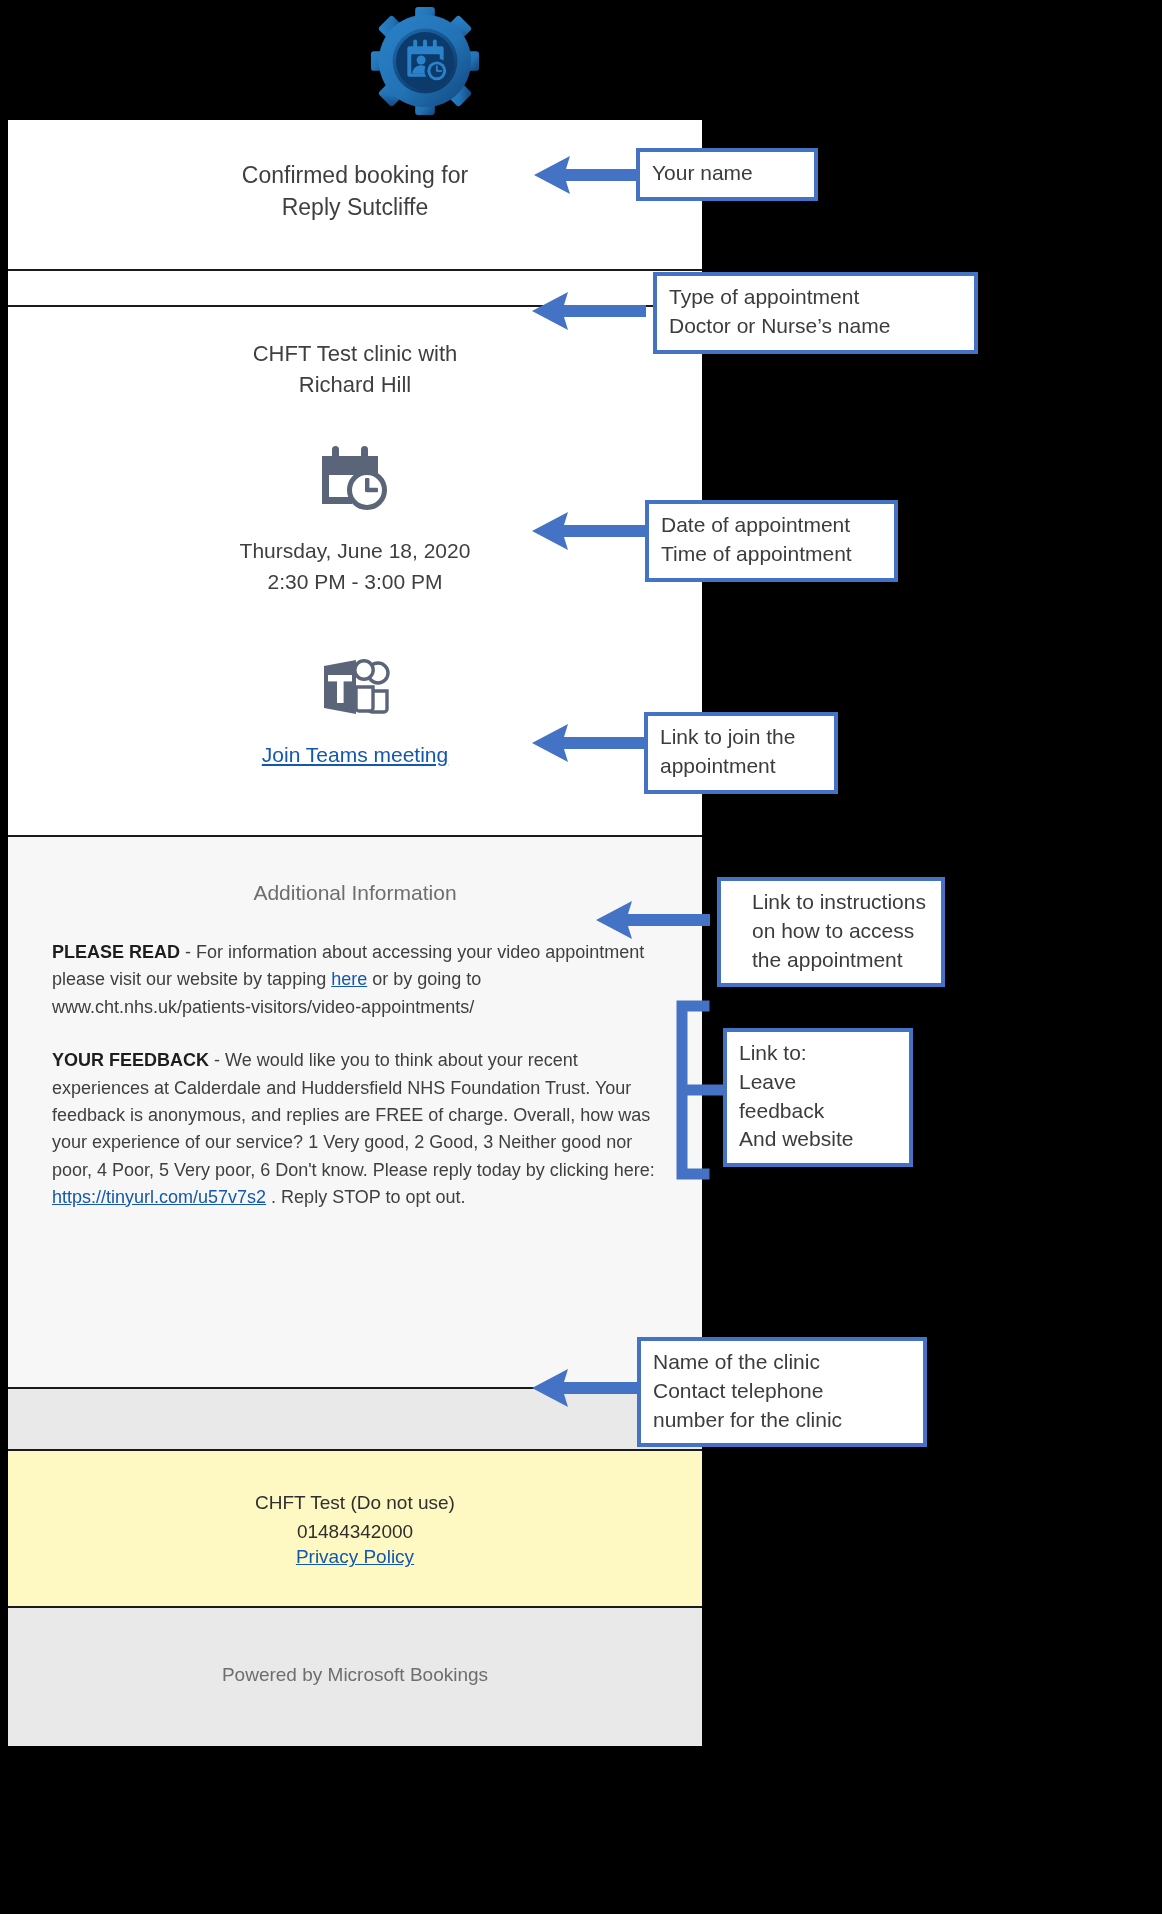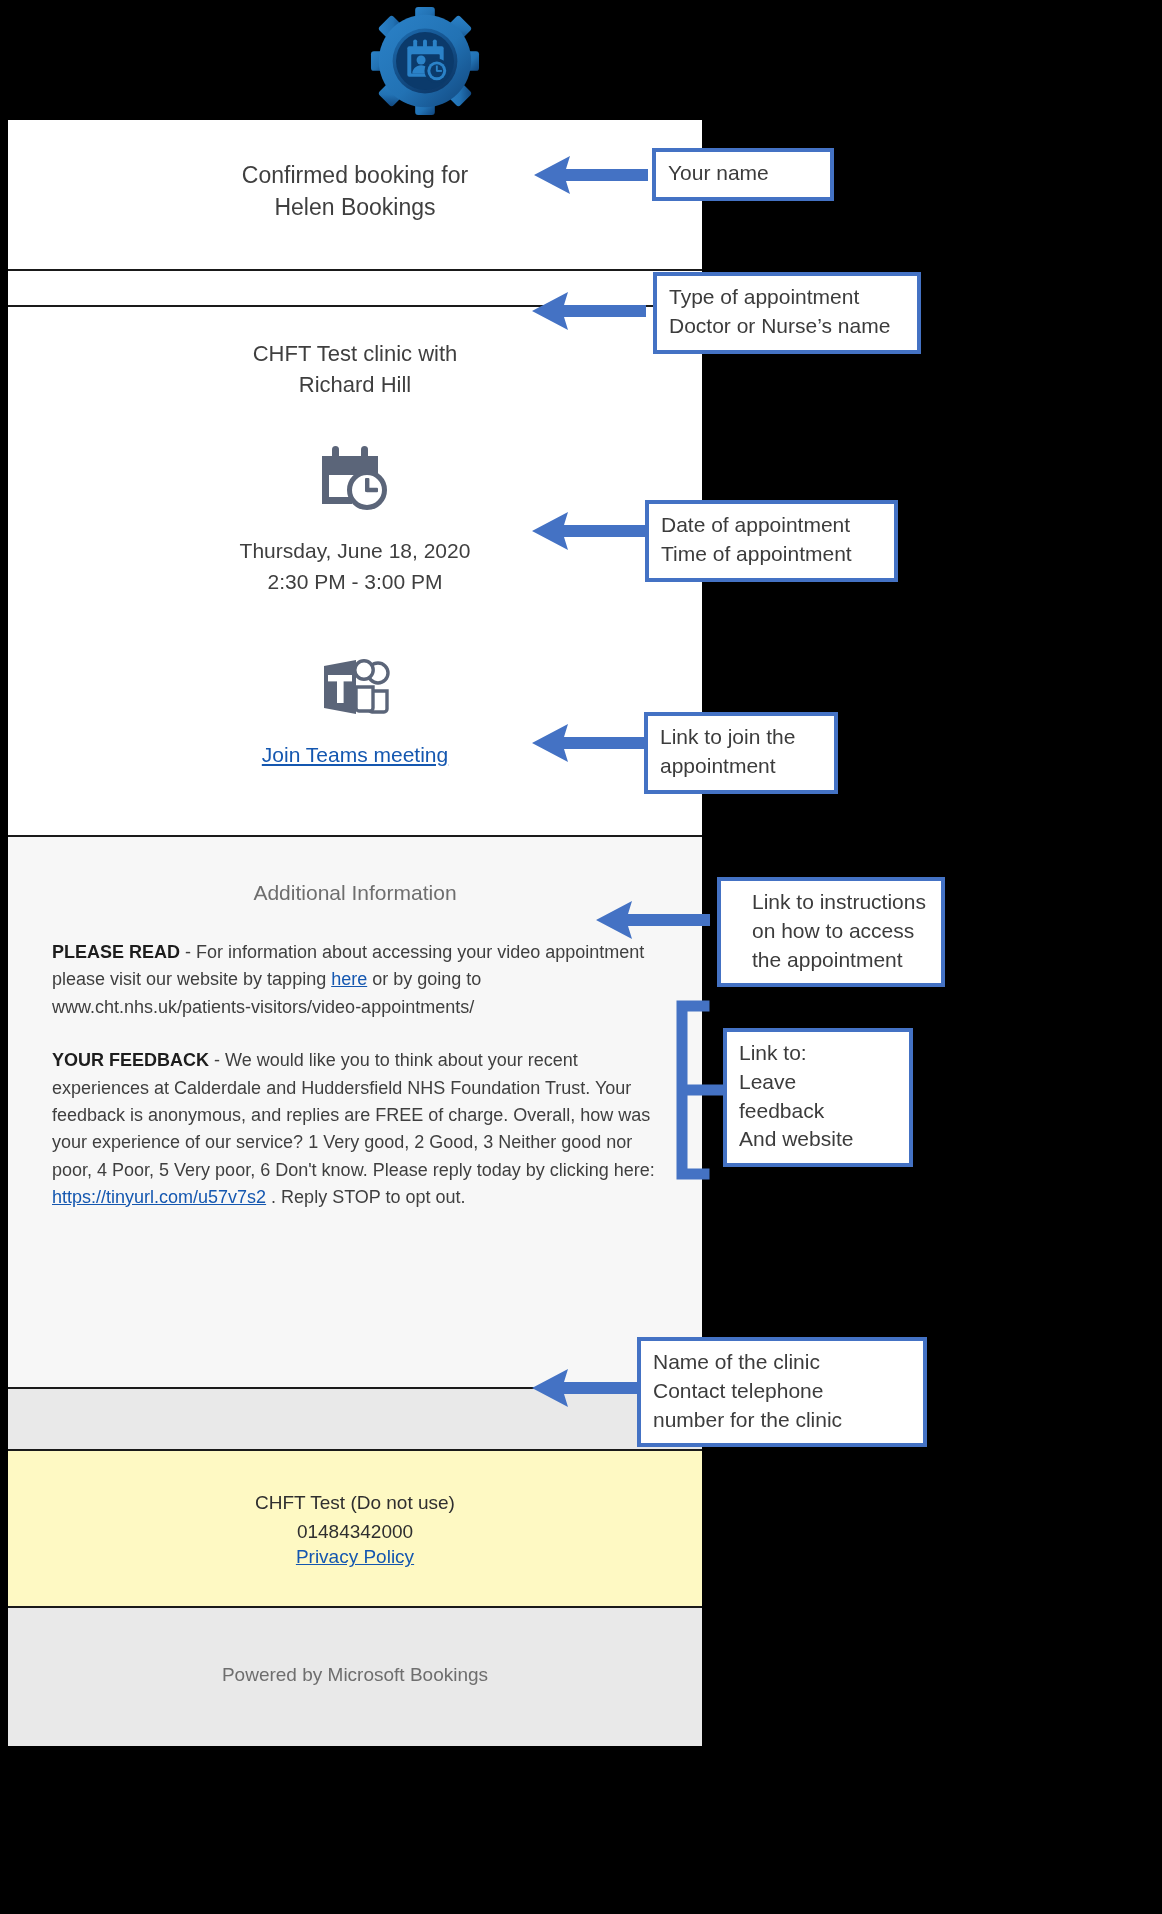--- a/index.html
+++ b/index.html
@@ -190,21 +190,21 @@
     <circle cx="76" cy="66" r="6.6" fill="#0b3a6b"></circle>
     <rect x="75.1" y="60.6" width="1.9" height="6" fill="#2b82c8"></rect>
     <rect x="75.8" y="65.2" width="5.4" height="1.9" fill="#2b82c8"></rect>
   </svg>
 </div>
 
 <div class="card">
 
   <div class="sec-confirm">
     <div class="confirm-line">Confirmed booking for</div>
-    <div class="confirm-line">Helen Bookings</div>
+    <div class="confirm-line">Reply Sutcliffe</div>
   </div>
 
   <div class="rule"></div>
   <div class="rule-gap"></div>
   <div class="rule"></div>
 
   <div class="sec-details">
 
     <div class="clinic-line">CHFT Test clinic with</div>
     <div class="clinic-line">Richard Hill</div>
@@ -301,25 +301,25 @@
 
 <svg class="arrow" style="left:528px; top:1363px; width:120px; height:50px;" viewBox="0 0 120 50">
   <path d="M4 25 L40 6 L36 19 L118 19 L118 31 L36 31 L40 44 Z" fill="#4472c4"></path>
 </svg>
 
 <svg class="bracket" style="left:668px; top:1000px; width:60px; height:180px;" viewBox="0 0 60 180">
   <path d="M36 6 H14 V174 H36" fill="none" stroke="#4472c4" stroke-width="11" stroke-linecap="square"></path>
   <path d="M14 90 H58" fill="none" stroke="#4472c4" stroke-width="11"></path>
 </svg>
 
-<div class="callout" style="left:652px; top:148px; width:182px;">
+<div class="callout" style="left:636px; top:148px; width:182px;">
   <div class="callout-text">Your name</div>
 </div>
 
-<div class="callout" style="left:653px; top:272px; width:268px;">
+<div class="callout" style="left:653px; top:272px; width:325px;">
   <div class="callout-text">Type of appointment
 Doctor or Nurse’s name</div>
 </div>
 
 <div class="callout" style="left:645px; top:500px; width:253px;">
   <div class="callout-text">Date of appointment
 Time of appointment</div>
 </div>
 
 <div class="callout" style="left:644px; top:712px; width:194px;">

